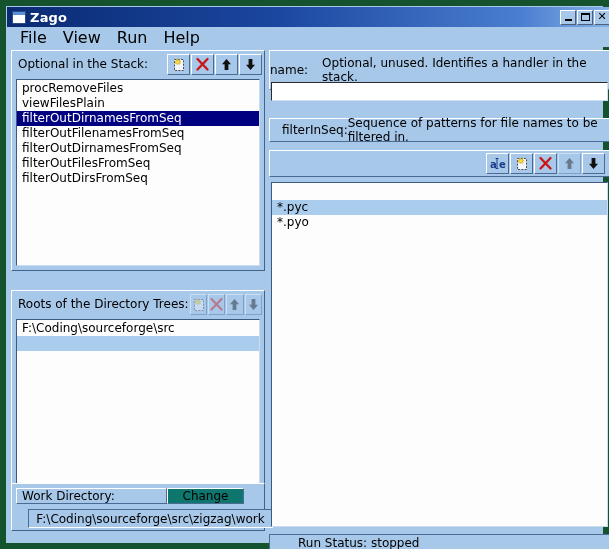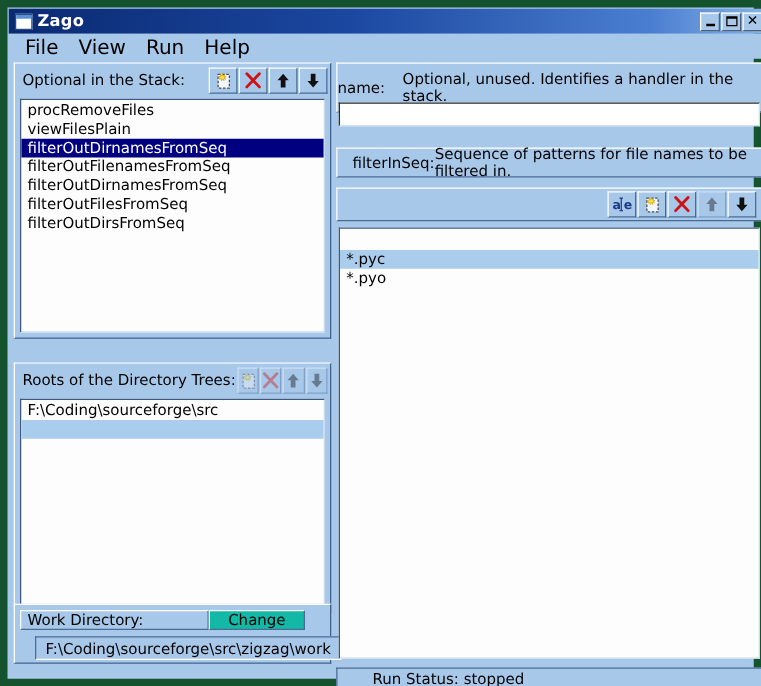--- a/index.html
+++ b/index.html
@@ -173,21 +173,21 @@
     background: #a8c8ea;
     border: 1px solid;
     border-color: #ffffff #4a6b94 #4a6b94 #ffffff;
     box-sizing: border-box;
     display: flex; align-items: center;
     padding-left: 5px;
     font-size: 12px; color: #000;
   }
   #work-change-btn {
     width: 77px;
-    background: #14b8a6;
+    background: #0f766e;
     border: 1px solid;
     border-color: #ffffff #4a6b94 #4a6b94 #ffffff;
     box-sizing: border-box;
     display: flex; align-items: center; justify-content: center;
     font-size: 12px; color: #000;
   }
   #work-path-box {
     position: absolute;
     left: 16px; top: 25px;
     width: 245px; height: 19px;

